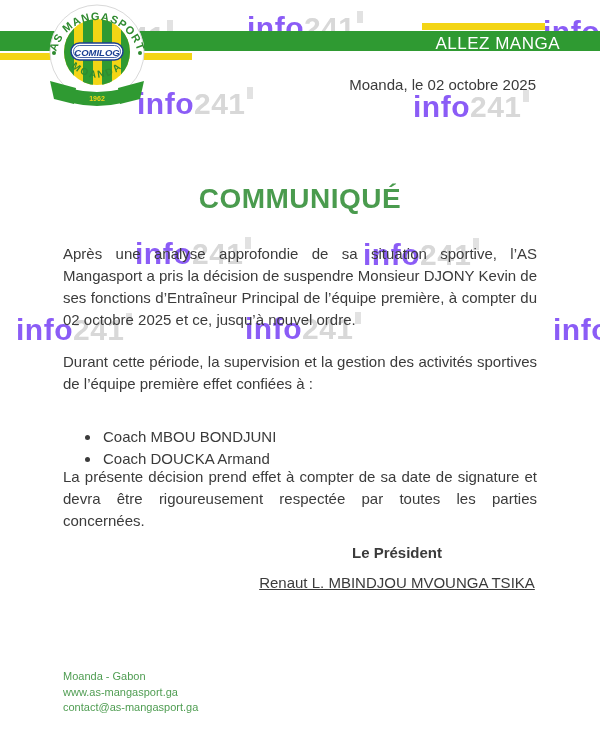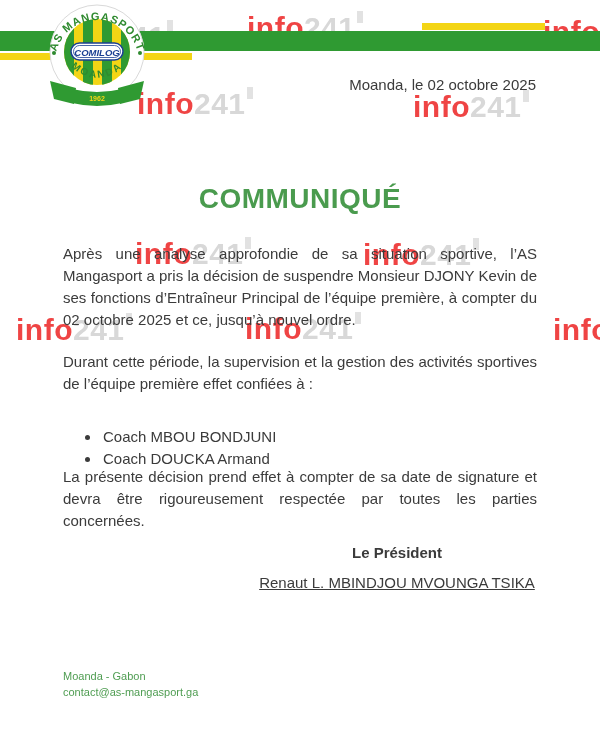--- a/index.html
+++ b/index.html
@@ -14,21 +14,21 @@
   
   .wm{
     position:absolute;
     z-index:1;
     font-weight:bold;
     font-size:30px;
     letter-spacing:0.5px;
     white-space:nowrap;
     user-select:none;
   }
-  .wm .wm-a{color:#ef4444;}
+  .wm .wm-a{color:#8b5cf6;}
   .wm .wm-b{color:#d8d8d8;}
   .wm .wm-sup{
     display:inline-block;
     width:6px;height:12px;
     background:#e2e2e2;
     margin-left:1px;
     vertical-align:top;
   }
   
   .band-green{
@@ -40,25 +40,25 @@
     position:absolute;left:0;top:53px;
     width:192px;height:7px;
     z-index:2;
   }
   .yellow-right{
     position:absolute;left:422px;top:23px;
     width:123px;height:7px;
     z-index:2;
   }
   .allez{
-    position:absolute;right:40px;top:43px;height:32px;
+    position:absolute;right:40px;top:28px;height:32px;
     z-index:3;
     display:flex;align-items:center;
     color:#ffffff;
-    font-weight:bold;
+    font-weight:normal;
     font-size:17px;
     letter-spacing:0.5px;
   }
   
   .logo{
     position:absolute;left:42px;top:3px;
     width:112px;height:107px;
     z-index:4;
   }
   
@@ -190,16 +190,17 @@
 
   <div class="para p3">La présente décision prend effet à compter de sa date de signature et devra être rigoureusement respectée par toutes les parties concernées.</div>
 
   <div class="signature">
     <div class="sig-role">Le Président</div>
     <div class="sig-name">Renaut L. MBINDJOU MVOUNGA TSIKA</div>
   </div>
 
   <div class="footer" style="color: rgb(79, 157, 82);">
     <div>Moanda - Gabon</div>
+    <div>www.as-mangasport.ga</div>
     <div>contact@as-mangasport.ga</div>
   </div>
 
 </div>
 
 </body></html>

